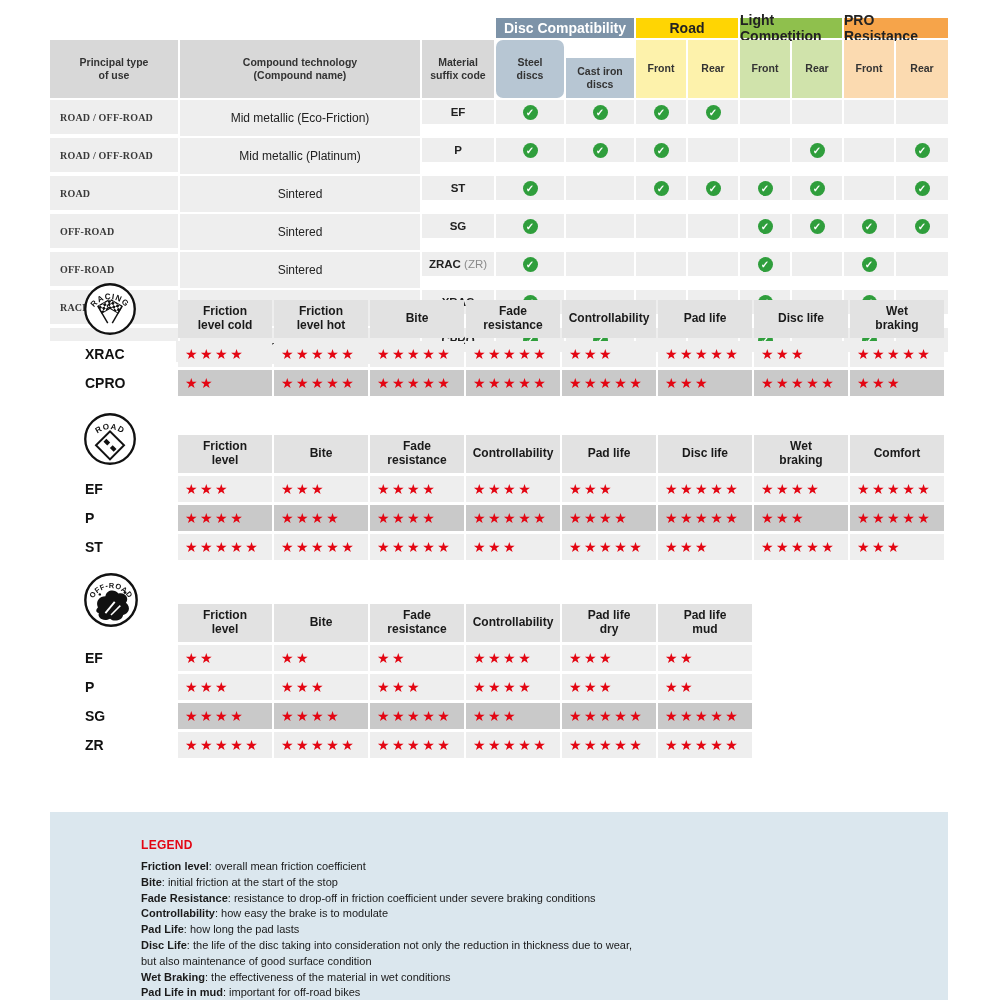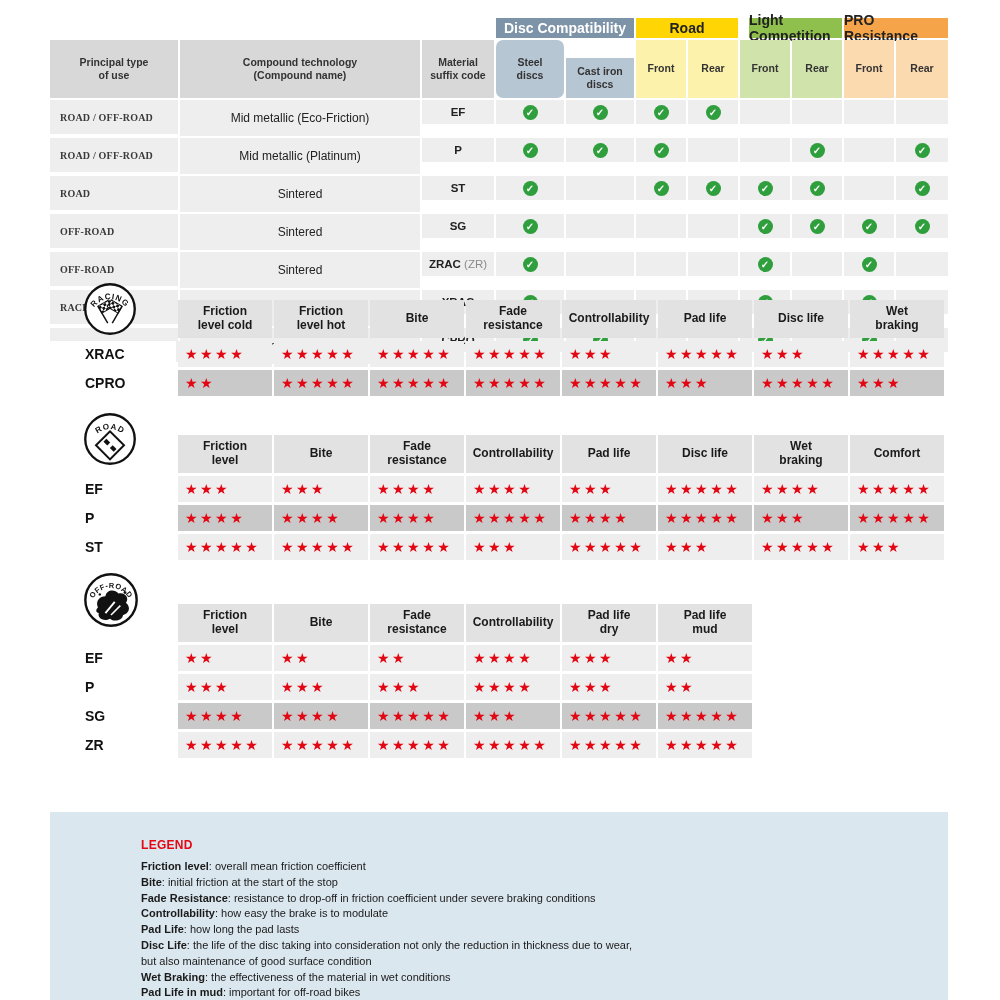--- a/index.html
+++ b/index.html
@@ -53,21 +53,21 @@
 <body>
 
 <div class="page">
 
   <div class="compat">
       <div class="cspacer"></div>
       <div class="cspacer"></div>
       <div class="cspacer"></div>
       <div class="cgroup" style="background: rgb(125, 147, 168); color: rgb(255, 255, 255);">Disc Compatibility</div>
       <div class="cgroup" style="background: rgb(255, 213, 3); color: rgb(34, 34, 34);">Road</div>
-      <div class="cgroup" style="background: rgb(143, 192, 77); color: rgb(34, 34, 34); margin-left: 9px;">Light Competition</div>
+      <div class="cgroup" style="background: rgb(143, 192, 77); color: rgb(34, 34, 34);">Light Competition</div>
       <div class="cgroup" style="background: rgb(246, 164, 74); color: rgb(34, 34, 34);">PRO Resistance</div>
       <div class="chead">Principal type
 of use</div>
       <div class="chead">Compound technology
 (Compound name)</div>
       <div class="chead">Material
 suffix code</div>
       <div class="chead" style="background: rgb(183, 198, 211); border-radius: 7px;">Steel
 discs</div>
       <div class="chead" style="background: rgb(183, 198, 211); margin-top: 18px;">Cast iron

